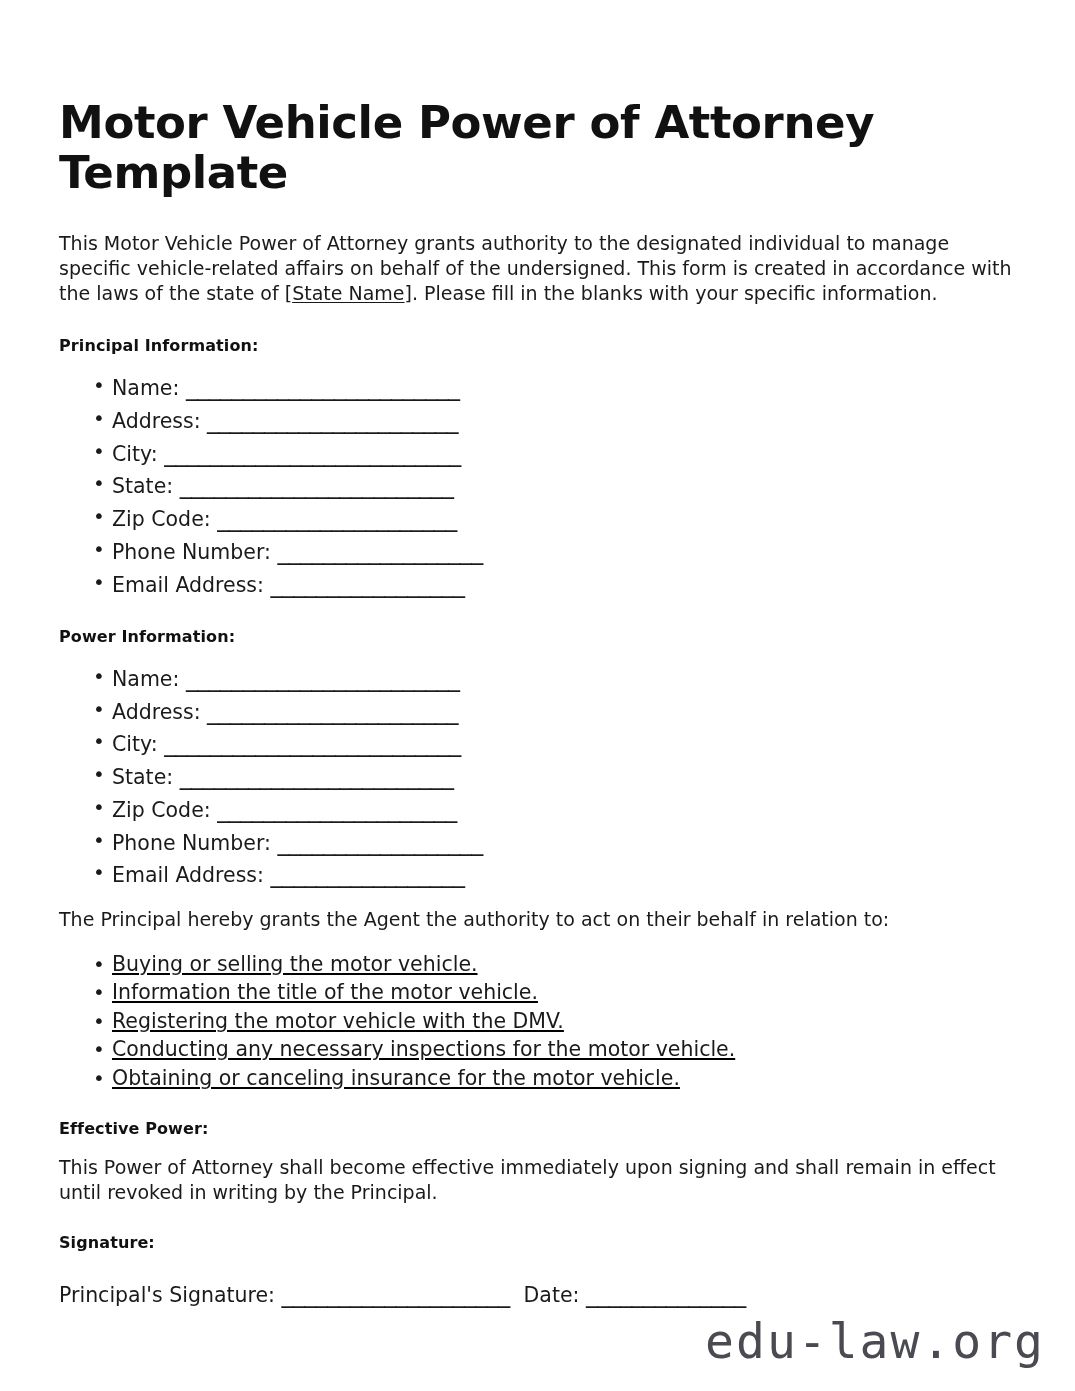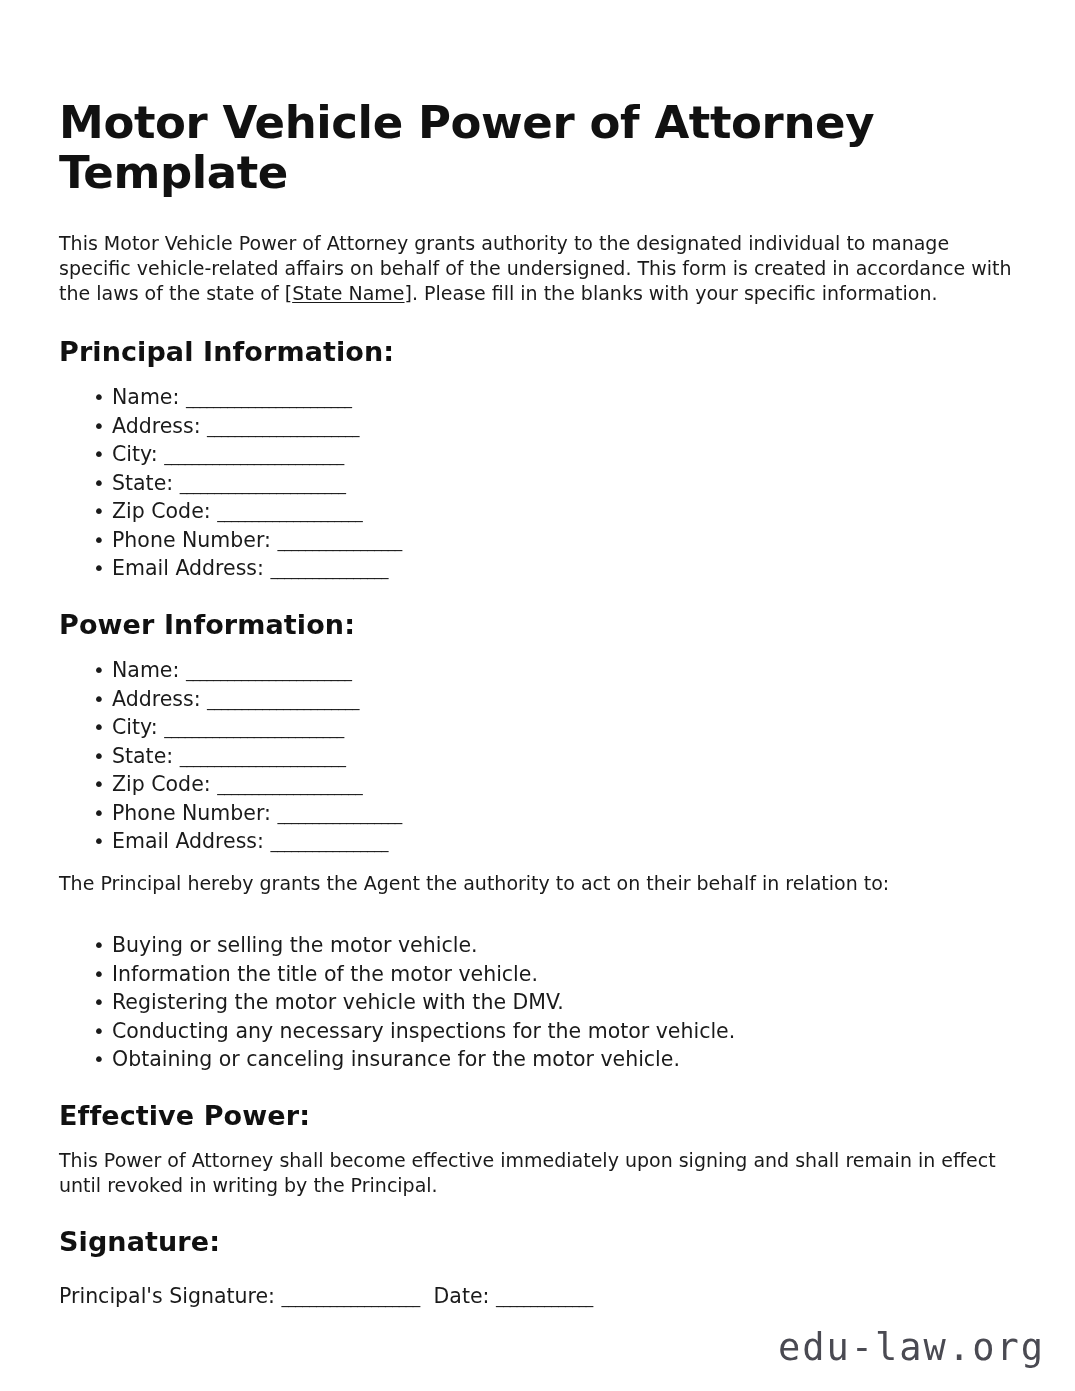--- a/index.html
+++ b/index.html
@@ -60,38 +60,38 @@
     margin-top: 17px;
     width: 955px;
   }
   .state-blank {
     text-decoration: underline;
     text-underline-offset: 2px;
   }
 
   
   .section-heading {
-    font-size: 27px;
+    font-size: 16px;
     font-weight: bold;
     margin: 0;
     color: #111111;
     letter-spacing: 0.1px;
   }
   .sh-gap-lg { margin-top: 30px; }
   .sh-gap-md { margin-top: 28px; }
 
   
   ul.field-list,
   ul.powers-list {
     list-style: none;
     margin: 0;
     padding: 0;
   }
   ul.field-list { margin-top: 18px; }
-  ul.powers-list { margin-top: 37px; }
+  ul.powers-list { margin-top: 20px; text-decoration: underline; }
 
   ul.field-list > li,
   ul.powers-list > li {
     position: relative;
     font-size: 20.5px;
     line-height: 1.22;
     padding-left: 53px;
     color: #1a1a1a;
     white-space: nowrap;
   }
@@ -105,40 +105,40 @@
     left: 34px;
     top: 0;
     font-size: 20px;
     line-height: 1.22;
     color: #1a1a1a;
   }
 
   
   .blank {
     letter-spacing: -0.6px;
-    font-size: 15px;
+    font-size: 24px;
   }
 
   
   .sig-line {
     font-size: 20.5px;
     line-height: 1.25;
     margin-top: 27px;
     color: #1a1a1a;
     white-space: nowrap;
   }
   .sig-gap { display: inline-block; width: 14px; }
 
   
   .watermark {
     position: absolute;
     right: 30px;
     bottom: 22px;
     font-family: "DejaVu Sans Mono", "Liberation Mono", monospace;
-    font-size: 37px;
+    font-size: 48px;
     letter-spacing: 2px;
     color: #4a4a52;
     white-space: nowrap;
   }
 </style>
 </head>
 <body>
 
 <div class="page">
   <div class="content">

